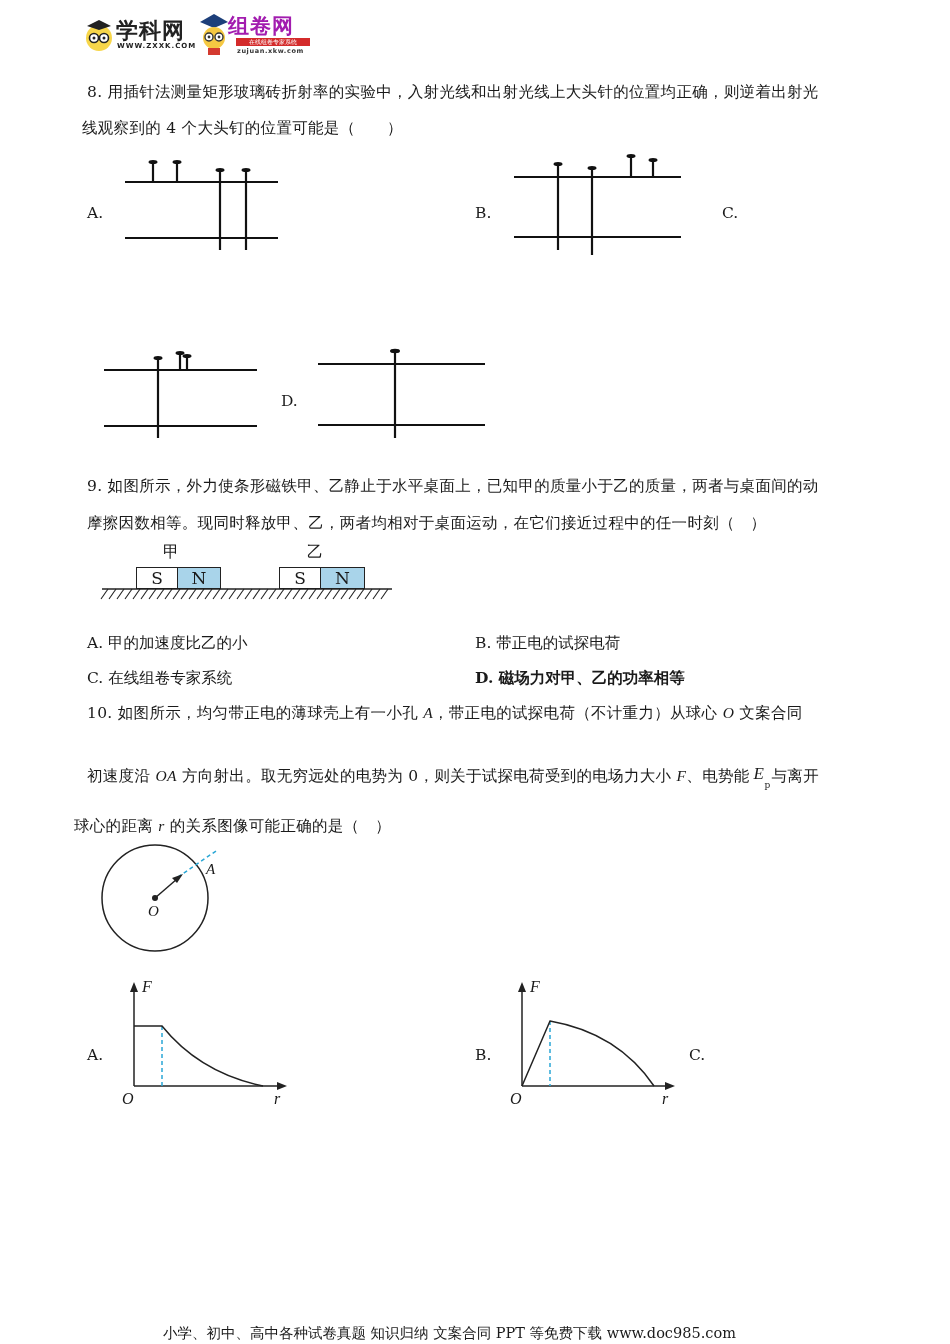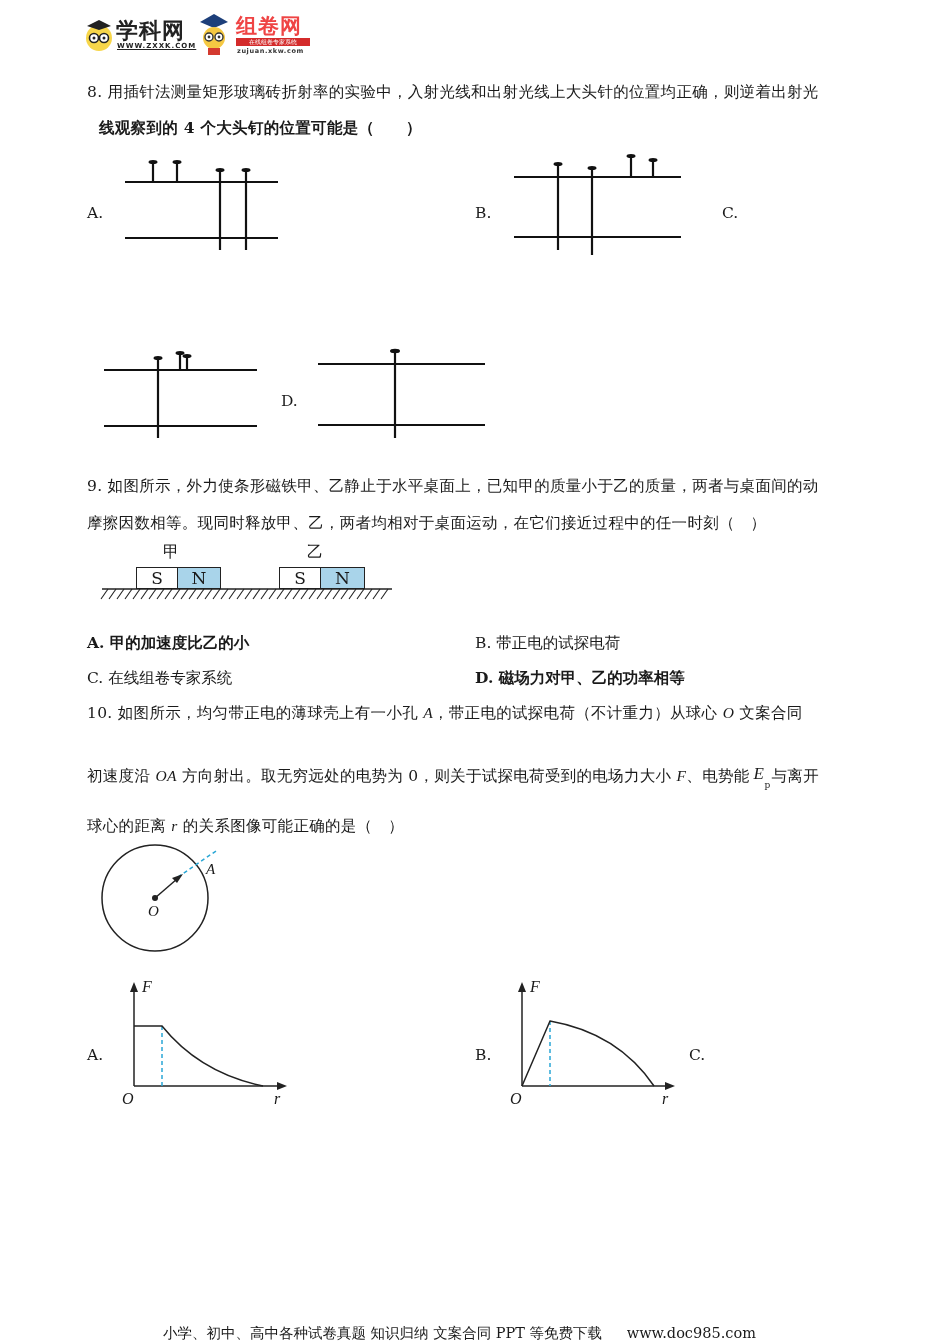--- a/index.html
+++ b/index.html
@@ -18,40 +18,40 @@
 <div class="abs" style="left:84px;top:14px;width:110px;height:40px;">
   <svg width="110" height="40">
     <circle cx="15" cy="24" r="13" fill="#f7d64a"></circle>
     <polygon points="3,12 15,6 27,12 15,16" fill="#222"></polygon>
     <circle cx="10" cy="24" r="4.5" fill="#fff" stroke="#222" stroke-width="1.6"></circle>
     <circle cx="20" cy="24" r="4.5" fill="#fff" stroke="#222" stroke-width="1.6"></circle>
     <circle cx="10" cy="24" r="1.5" fill="#222"></circle>
     <circle cx="20" cy="24" r="1.5" fill="#222"></circle>
   </svg>
   <div class="abs logo-text" style="left:32px;top:2px;font-size:22px;color:#222;letter-spacing:1px;">学科网</div>
-  <div class="abs logo-text" style="left:33px;top:28px;font-size:7px;color:#222;letter-spacing:1px;text-decoration:underline;">WWW.ZXXK.COM</div>
+  <div class="abs logo-text" style="left:33px;top:28px;font-size:7px;color:#222;letter-spacing:1px;">WWW.ZXXK.COM</div>
 </div>
 
 <div class="abs" style="left:198px;top:12px;width:116px;height:44px;">
   <svg width="36" height="44">
     <polygon points="2,10 16,2 30,10 16,16" fill="#1d3f7a"></polygon>
     <circle cx="16" cy="26" r="11" fill="#f5c842"></circle>
     <circle cx="11" cy="25" r="4" fill="#fff" stroke="#333" stroke-width="1.4"></circle>
     <circle cx="21" cy="25" r="4" fill="#fff" stroke="#333" stroke-width="1.4"></circle>
     <circle cx="11" cy="25" r="1.4" fill="#333"></circle>
     <circle cx="21" cy="25" r="1.4" fill="#333"></circle>
     <rect x="10" y="36" width="12" height="7" fill="#d43a2f"></rect>
   </svg>
-  <div class="abs logo-text" style="left:38px;top:0px;font-size:21px;color:#ef4444;letter-spacing:1px;">组卷网</div>
+  <div class="abs logo-text" style="left:30px;top:0px;font-size:21px;color:#a21caf;letter-spacing:1px;">组卷网</div>
   <div class="abs" style="left:38px;top:26px;width:74px;height:8px;background:#d42b2b;color:#fff;font-size:6px;line-height:8px;text-align:center;font-family:'DejaVu Sans',sans-serif;">在线组卷专家系统</div>
   <div class="abs logo-text" style="left:39px;top:35px;font-size:6.5px;color:#333;letter-spacing:0.6px;">zujuan.xkw.com</div>
 </div>
 
 <div class="abs txt" style="left:87px;top:82px;">8. 用插针法测量矩形玻璃砖折射率的实验中，入射光线和出射光线上大头针的位置均正确，则逆着出射光</div>
-<div class="abs txt" style="left:99px;top:118px;font-weight:bold;">线观察到的 4 个大头钉的位置可能是（　　）</div>
+<div class="abs txt" style="left:82px;top:118px;">线观察到的 4 个大头钉的位置可能是（　　）</div>
 
 <div class="abs opt" style="left:87px;top:204px;">A.</div>
 <div class="abs opt" style="left:475px;top:204px;">B.</div>
 <div class="abs opt" style="left:722px;top:204px;">C.</div>
 <div class="abs opt" style="left:281px;top:392px;">D.</div>
 
 <svg style="left:120px;top:150px;" width="165" height="105">
   <g stroke="#111" stroke-width="2.2" fill="#111">
     <line x1="5" y1="32" x2="158" y2="32"></line>
     <line x1="5" y1="88" x2="158" y2="88"></line>
@@ -158,32 +158,32 @@
       <line x1="240" y1="1" x2="233" y2="11" stroke="#222" stroke-width="1.1"></line>
       <line x1="248" y1="1" x2="241" y2="11" stroke="#222" stroke-width="1.1"></line>
       <line x1="256" y1="1" x2="249" y2="11" stroke="#222" stroke-width="1.1"></line>
       <line x1="264" y1="1" x2="257" y2="11" stroke="#222" stroke-width="1.1"></line>
       <line x1="272" y1="1" x2="265" y2="11" stroke="#222" stroke-width="1.1"></line>
       <line x1="280" y1="1" x2="273" y2="11" stroke="#222" stroke-width="1.1"></line>
       <line x1="288" y1="1" x2="281" y2="11" stroke="#222" stroke-width="1.1"></line>
     </svg>
 </div>
 
-<div class="abs opt" style="left:87px;top:633px;font-weight:bold;">A. 甲的加速度比乙的小</div>
+<div class="abs opt" style="left:87px;top:633px;">A. 甲的加速度比乙的小</div>
 <div class="abs opt" style="left:475px;top:633px;">B. 带正电的试探电荷</div>
 <div class="abs opt" style="left:87px;top:668px;">C. 在线组卷专家系统</div>
 <div class="abs opt" style="left:475px;top:668px;font-weight:bold;">D. 磁场力对甲、乙的功率相等</div>
 
 <div class="abs txt" style="left:87px;top:703px;">
   <span>10. 如图所示，均匀带正电的薄球壳上有一小孔 </span><span class="ital">A</span><span>，带正电的试探电荷（不计重力）从球心 </span><span class="ital">O</span><span> 文案合同</span>
 </div>
 <div class="abs txt" style="left:87px;top:766px;">
   <span>初速度沿 </span><span class="ital">OA</span><span> 方向射出。取无穷远处的电势为 0，则关于试探电荷受到的电场力大小 </span><span class="ital">F</span><span>、电势能</span><span style="position:relative;display:inline-block;width:22px;"><span class="ital" style="position:absolute;left:4px;top:-17px;font-size:17px;">E</span><span style="position:absolute;left:15px;top:-6px;font-size:9px;">p</span></span><span>与离开</span>
 </div>
-<div class="abs txt" style="left:87px;top:816px;text-align:center;">
+<div class="abs txt" style="left:74px;top:816px;text-align:center;">
   <span>球心的距离 </span><span class="ital">r</span><span> 的关系图像可能正确的是（　）</span>
 </div>
 
 <div class="abs" style="left:95px;top:848px;width:140px;height:110px;">
   <svg width="140" height="110">
     <circle cx="60" cy="50" r="53" fill="none" stroke="#222" stroke-width="1.5"></circle>
     <line x1="83" y1="29" x2="121" y2="3" stroke="#2aa7d6" stroke-width="1.5" stroke-dasharray="4,3"></line>
     <line x1="60" y1="50" x2="82" y2="31" stroke="#222" stroke-width="1.5"></line>
     <polygon points="88,26 77,30 82,35" fill="#222"></polygon>
     <circle cx="60" cy="50" r="3" fill="#222"></circle>
@@ -219,14 +219,14 @@
   </svg>
   <div class="abs ital" style="left:22px;top:0px;font-size:16px;">F</div>
   <div class="abs ital" style="left:154px;top:112px;font-size:16px;">r</div>
   <div class="abs ital" style="left:2px;top:112px;font-size:16px;">O</div>
 </div>
 
 <div class="abs opt" style="left:689px;top:1046px;">C.</div>
 
 <div class="abs" style="left:163px;top:1324px;font-size:14.5px;white-space:nowrap;">
   <span>小学、初中、高中各种试卷真题  知识归纳  文案合同  PPT 等免费下载</span>
-  <span style="margin-left:20px;">www.doc985.com</span>
+  <span style="">www.doc985.com</span>
 </div>
 
 </body></html>

